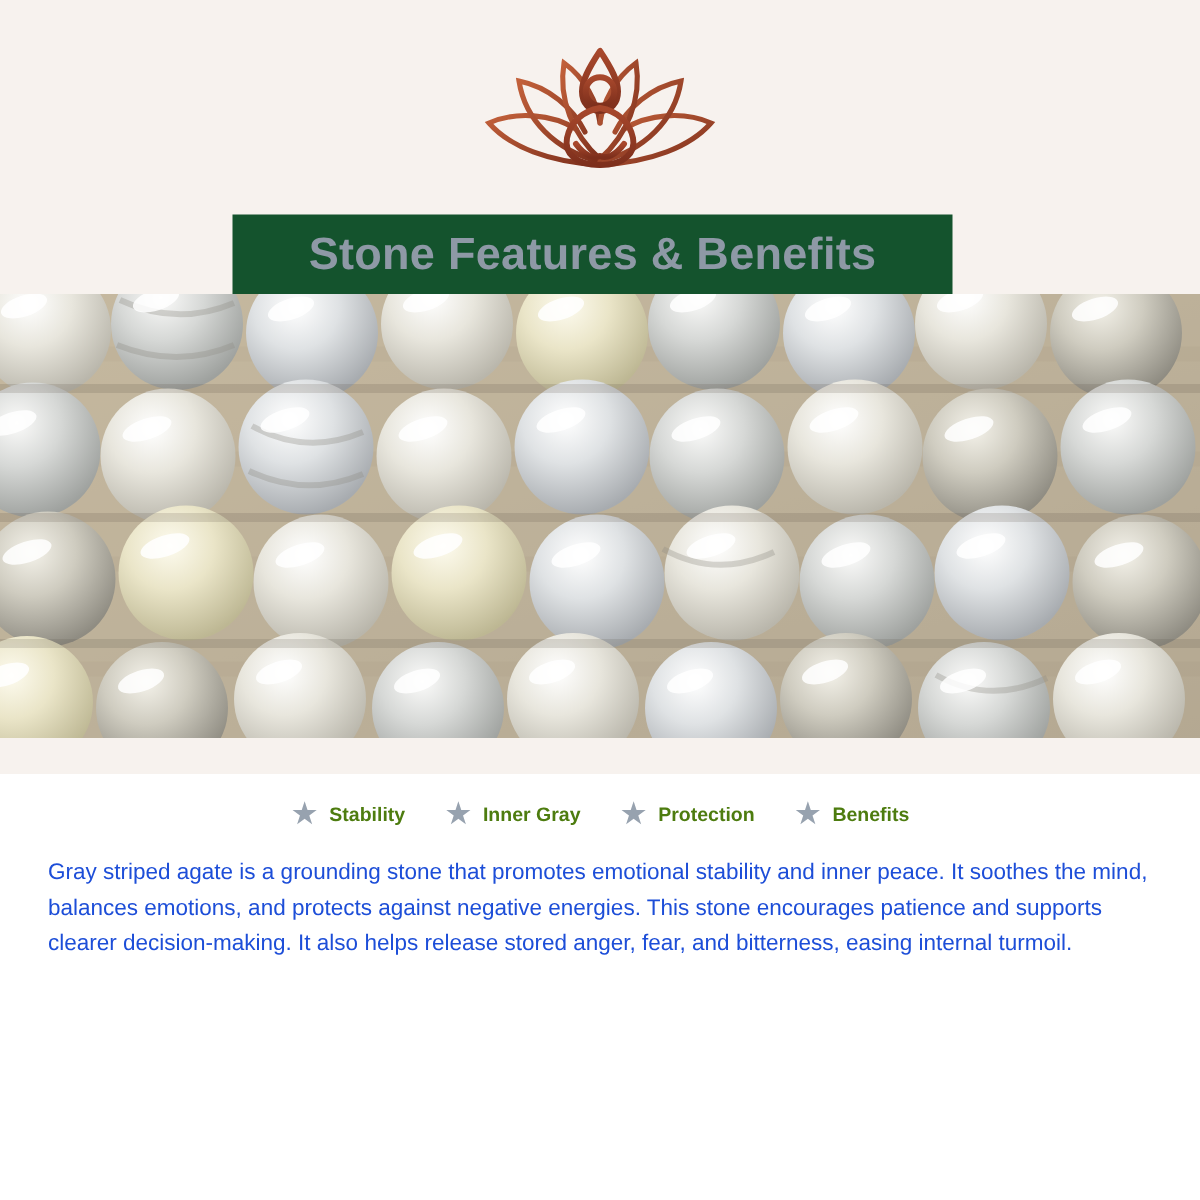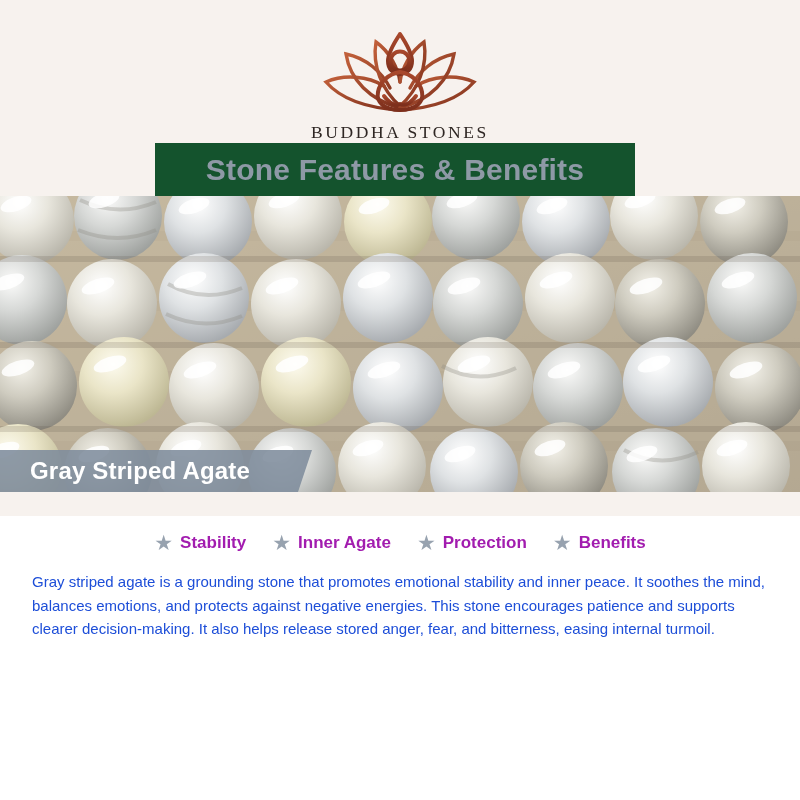--- a/index.html
+++ b/index.html
@@ -130,22 +130,22 @@
     display: flex;
     align-items: center;
     gap: 7px;
   }
   .star {
     color: #97a2af;
     font-size: 21px;
     line-height: 1;
   }
   .benefit-label {
-    color: #a21caf;
-    font-size: 17px;
+    color: #4d7c0f;
+    font-size: 13px;
     font-weight: bold;
     white-space: nowrap;
   }
 
   .description {
     position: absolute;
     top: 78px; left: 32px;
     width: 740px;
     font-size: 15px;
     line-height: 1.58;
@@ -186,21 +186,20 @@
             <path d="M86 82 C 104 66, 114 42, 110 18 C 96 28, 88 44, 86 58"></path>
           </g>
           <g fill="none" stroke="url(#pg)" stroke-width="4" stroke-linecap="round" stroke-linejoin="round">
             <path d="M86 10 C 78 22, 74 30, 74 37 C 74 45, 79 50, 86 50 C 93 50, 98 45, 98 37 C 98 30, 94 22, 86 10 Z"></path>
             <circle cx="86" cy="37" r="9.5"></circle>
             <path d="M86 48 C 74 50, 66 58, 64 68 C 62 78, 70 86, 86 86 C 102 86, 110 78, 108 68 C 106 58, 98 50, 86 48 Z"></path>
             <path d="M70 72 C 76 80, 82 82, 86 80 C 90 82, 96 80, 102 72"></path>
           </g>
         </svg>
       </span>
-      <div class="brand-name">BUDDHA STONES</div>
     </div>
   </div>
 
   <div class="title-banner">
     <span class="title-text">Stone Features &amp; Benefits</span>
   </div>
 
   <div class="photo">
     <svg viewBox="0 0 800 296" preserveAspectRatio="xMidYMid slice" aria-hidden="true">
       <defs>
@@ -337,35 +336,32 @@
       </g>
 
       <g opacity="0.18" fill="#5d574c">
         <rect x="0" y="60" width="800" height="6"></rect>
         <rect x="0" y="146" width="800" height="6"></rect>
         <rect x="0" y="230" width="800" height="6"></rect>
       </g>
     </svg>
   </div>
 
-  <div class="stone-label">
-    <span class="stone-label-text">Gray Striped Agate</span>
-  </div>
 
   <div class="body-panel">
     <div class="body-panel-top"></div>
 
     <div class="benefits">
       <div class="benefit">
         <span class="star">★</span>
         <span class="benefit-label">Stability</span>
       </div>
       <div class="benefit">
         <span class="star">★</span>
-        <span class="benefit-label">Inner Agate</span>
+        <span class="benefit-label">Inner Gray</span>
       </div>
       <div class="benefit">
         <span class="star">★</span>
         <span class="benefit-label">Protection</span>
       </div>
       <div class="benefit">
         <span class="star">★</span>
         <span class="benefit-label">Benefits</span>
       </div>
     </div>

